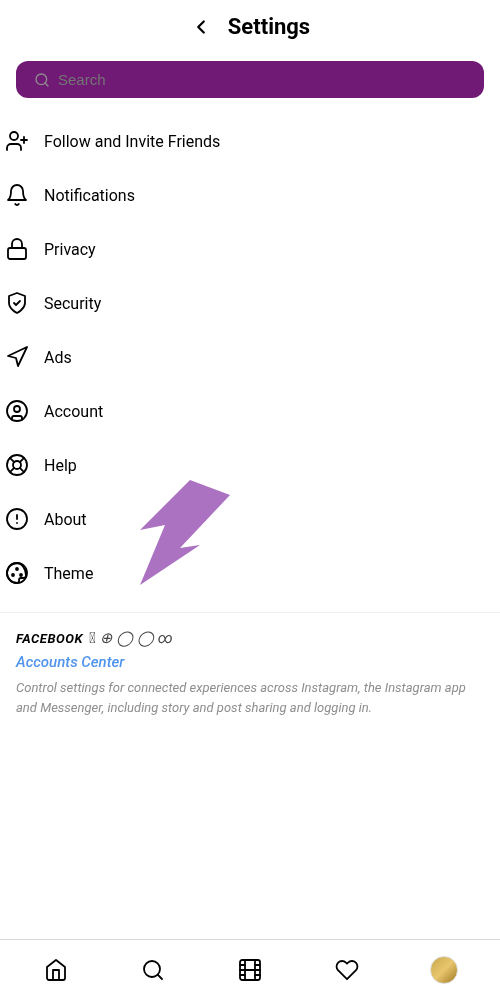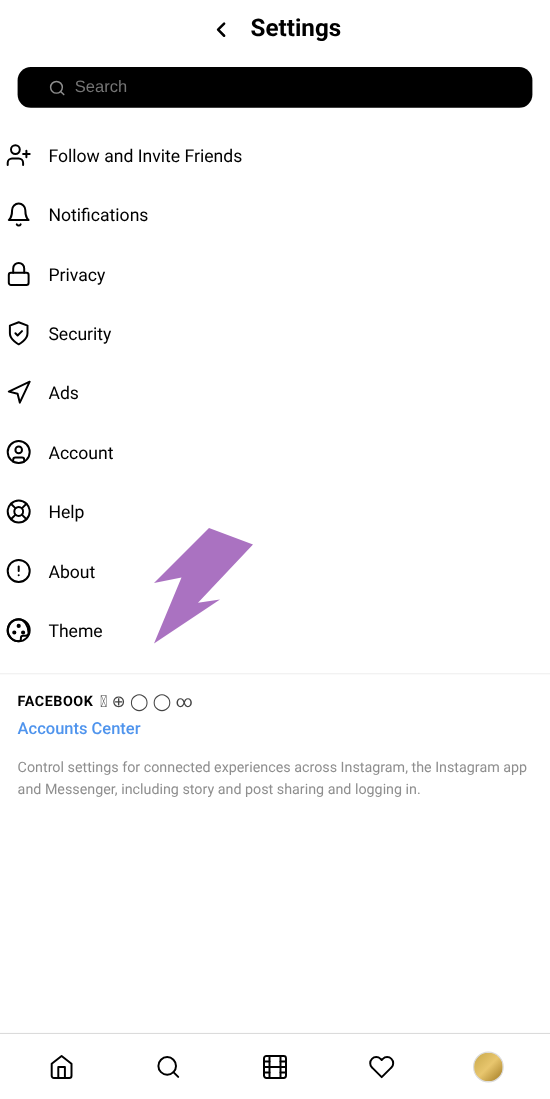--- a/index.html
+++ b/index.html
@@ -37,23 +37,23 @@
       color: #000;
     }
 
     
     .search-container {
       padding: 8px 16px 16px 16px;
     }
     .search-bar {
       display: flex;
       align-items: center;
-      background: #000000;
+      background: #701a75;
       border-radius: 12px;
-      padding: 10px 28px;
+      padding: 10px 18px;
       gap: 8px;
     }
     .search-icon-svg {
       color: #8e8e8e;
       flex-shrink: 0;
     }
     .search-input {
       background: transparent;
       border: none;
       outline: none;
@@ -85,20 +85,21 @@
     .menu-label {
       font-size: 16px;
       color: #000;
     }
 
     
     .facebook-section {
       padding: 16px 16px 8px 16px;
       border-top: 1px solid #efefef;
       margin-top: 4px;
+      font-style: italic;
     }
     .facebook-row {
       display: flex;
       align-items: center;
       gap: 6px;
       margin-bottom: 6px;
     }
     .facebook-label {
       font-size: 13px;
       font-weight: 700;
@@ -113,21 +114,21 @@
     .fb-icon-item {
       font-size: 15px;
       color: #444;
     }
     .accounts-center-link {
       color: #4f94ed;
       font-size: 15px;
       font-weight: 500;
       text-decoration: none;
       display: block;
-      margin-bottom: 18px;
+      margin-bottom: 7px;
       cursor: pointer;
     }
     .accounts-center-desc {
       font-size: 13px;
       color: #8e8e8e;
       line-height: 1.5;
     }
 
     
     .arrow-overlay {

